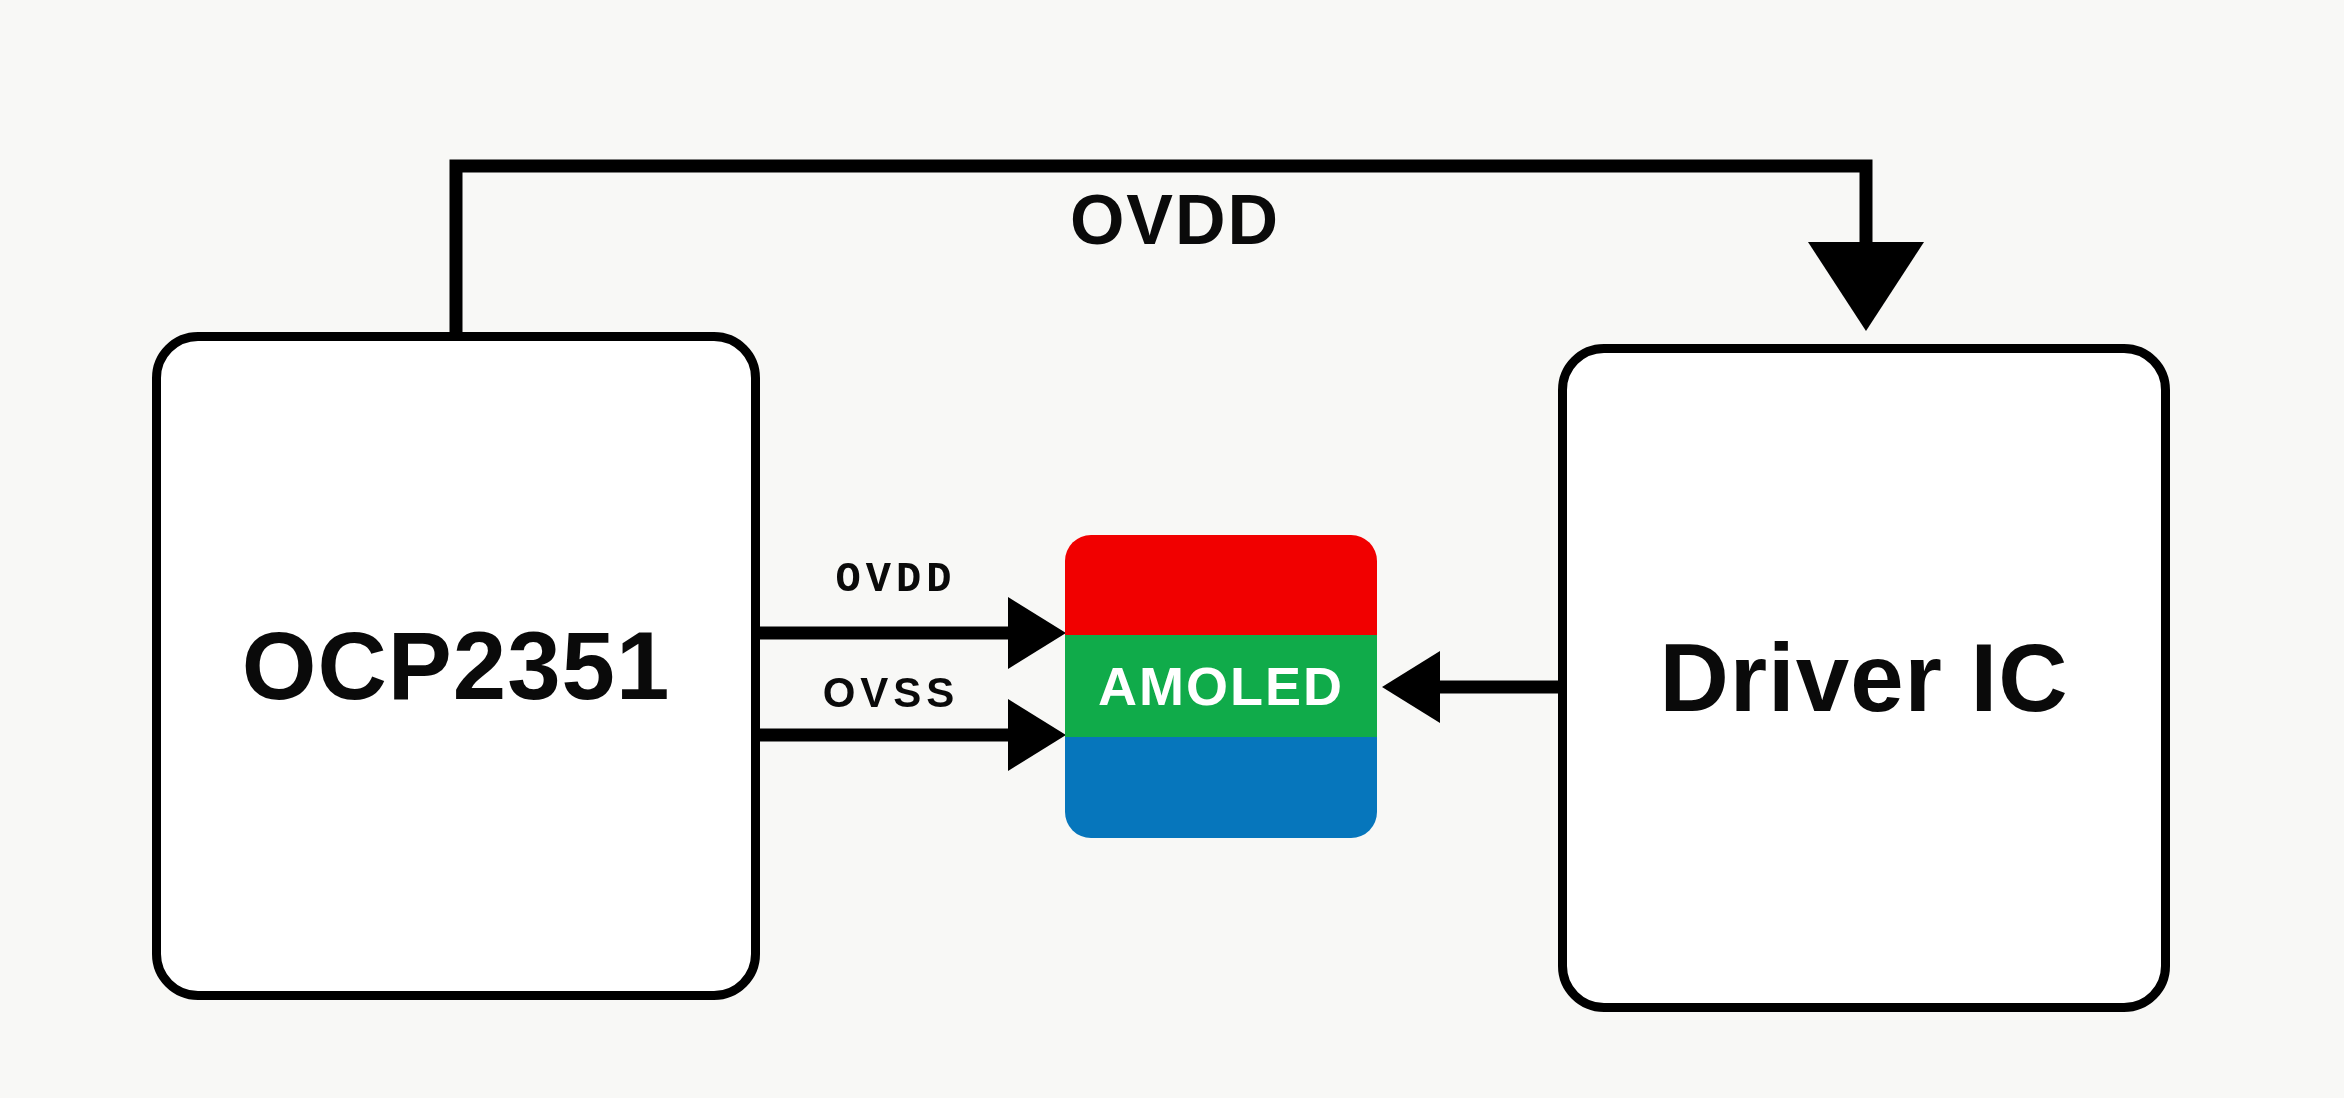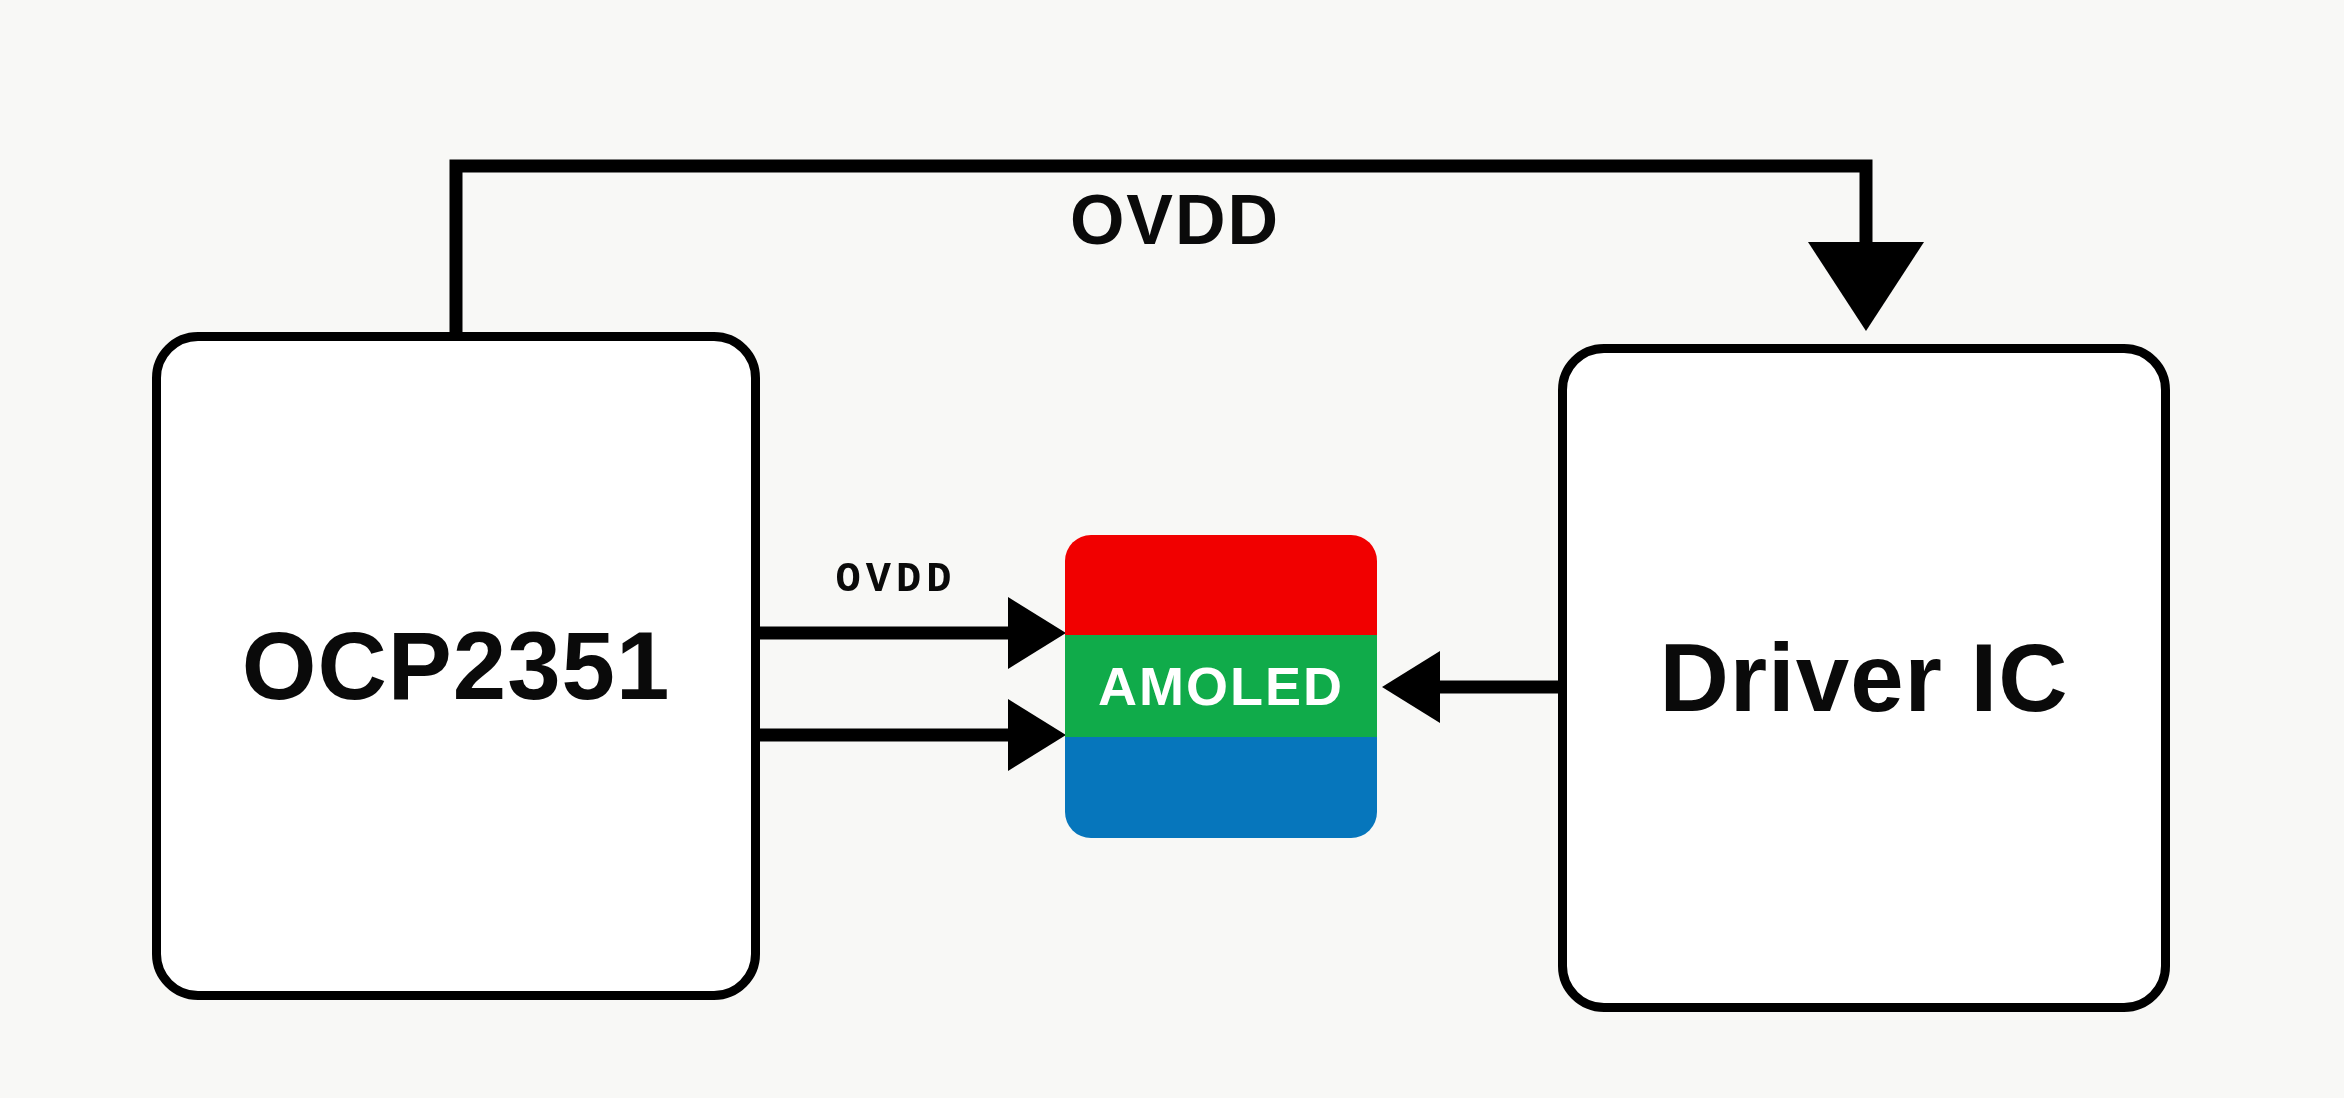--- a/index.html
+++ b/index.html
@@ -131,14 +131,15 @@
   <div class="amoled">
     <div class="stripe" style="background-color: rgb(241, 0, 0);"></div>
     <div class="stripe" style="background-color: rgb(16, 171, 74);">
       <span class="amoled-label" style="color: rgb(255, 255, 255);">AMOLED</span>
     </div>
     <div class="stripe" style="background-color: rgb(6, 118, 188);"></div>
   </div>
 
   <div class="sig-label sig-avdd" style="color: rgb(10, 10, 10);">OVDD</div>
   <div class="sig-label sig-ovdd" style="color: rgb(10, 10, 10);">OVDD</div>
+  <div class="sig-label sig-ovss" style="color: rgb(10, 10, 10);">OVSS</div>
 
 </div>
 
 </body></html>

